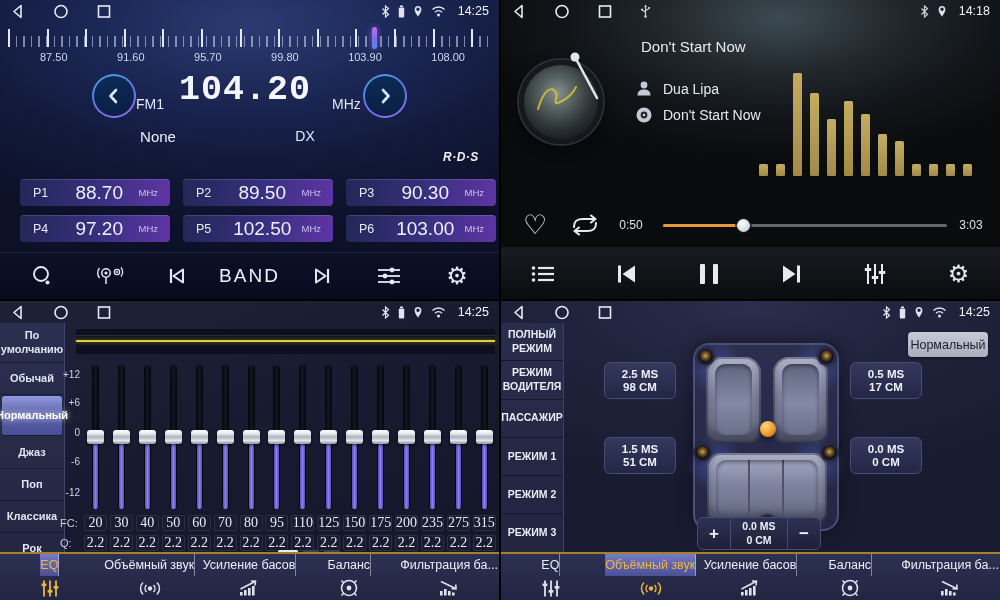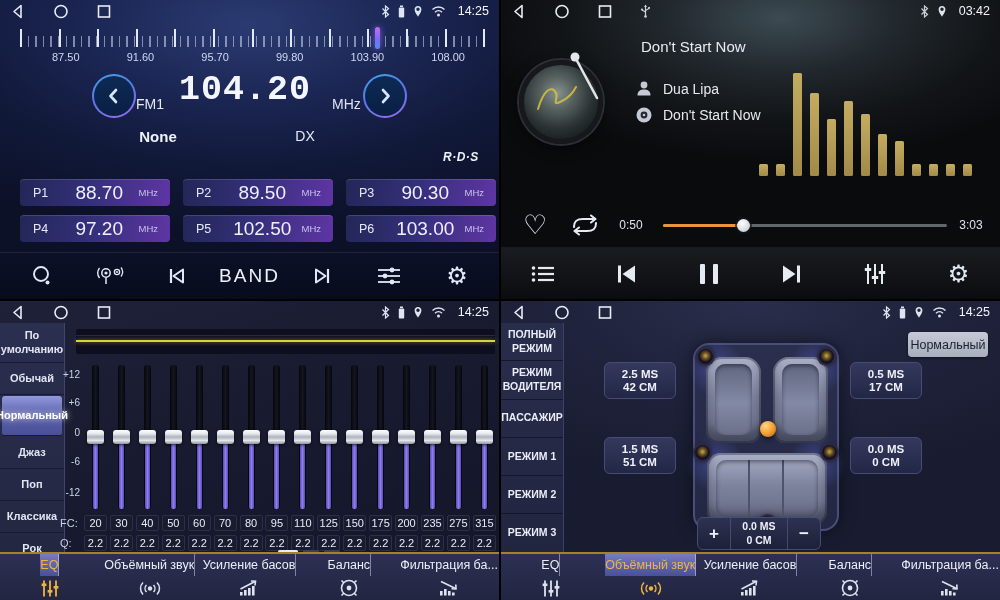--- a/index.html
+++ b/index.html
@@ -13,41 +13,41 @@
   .sbar { position:absolute; top:0; left:0; right:0; height:22px; display:flex;
     align-items:center; padding:0 10px; color:#e8ecf6; z-index:5; }
   .sbar .nav { display:flex; gap:28px; align-items:center; }
   .sbar .right { margin-left:auto; display:flex; gap:8px; align-items:center; }
   .sbar .time { font-size:12.5px; color:#f2f4fa; margin-left:4px; }
   .sicon { display:inline-flex; align-items:center; }
   svg { display:block; }
 
   
   #radio { background:radial-gradient(ellipse 90% 70% at 50% 8%, #2b3b72 0%, #1a2552 38%, #111939 68%, #0c1128 100%); }
-  .scale { position:absolute; left:12px; right:0; top:23px; height:40px; }
+  .scale { position:absolute; left:0; right:0; top:23px; height:40px; }
   .ticks-minor { position:absolute; left:8px; right:8px; bottom:16px; height:11px;
     background:repeating-linear-gradient(90deg, rgba(210,222,250,.55) 0 1.5px, transparent 1.5px 7.6px); }
   .ticks-major { position:absolute; left:8px; right:8px; bottom:16px; height:18px;
     background:repeating-linear-gradient(90deg, rgba(235,242,255,.95) 0 2px, transparent 2px 38.6px); }
   .needle { position:absolute; bottom:14px; width:5px; height:22px; border-radius:3px;
     background:linear-gradient(180deg,#c36cf4,#7d6cf2 55%,#4e8cf8); box-shadow:0 0 6px rgba(150,110,255,.8); }
   .scale-labels { position:absolute; left:40px; right:34px; bottom:0; display:flex;
     justify-content:space-between; font-size:11px; color:#cfd8f2; }
   .freq-row { position:absolute; top:68px; left:0; right:0; height:58px; }
   .tune-btn { position:absolute; top:6px; width:44px; height:44px; border-radius:50%;
     border:2.5px solid transparent;
     background:linear-gradient(180deg,#0d2a54,#0a1f44) padding-box,
                linear-gradient(160deg,#3fa6e8 0%,#5b77e8 45%,#9a6cf0 100%) border-box;
     display:flex; align-items:center; justify-content:center; cursor:pointer; }
   .band-lbl { position:absolute; top:28px; left:136px; font-size:14px; color:#e4e9fa; }
   .big-freq { position:absolute; top:2px; left:170px; width:150px; text-align:center;
     font-size:35px; font-weight:600; letter-spacing:1px; color:#f4f6ff;font-family:Liberation Mono, monospace; }
   .mhz-lbl { position:absolute; top:28px; left:332px; font-size:14px; color:#dfe4f6; }
   .sub-row { position:absolute; top:128px; left:0; right:0; }
-  .station { position:absolute; left:108px; width:100px; text-align:center; font-size:15px; color:#eef1fb;font-weight:bold; }
+  .station { position:absolute; left:108px; width:100px; text-align:center; font-size:15px; color:#eef1fb; }
   .dx { position:absolute; left:280px; width:50px; text-align:center; font-size:14px; color:#e6eaf8; }
   .rds { position:absolute; top:150px; left:443px; font-size:12px; font-style:italic; font-weight:800;
     letter-spacing:.5px; color:#f0f2fa; }
   .presets { position:absolute; top:179px; left:20px; width:476px; display:grid;
     grid-template-columns:150px 150px 150px; grid-column-gap:13px; grid-row-gap:9px; }
   .preset { height:27px; border-radius:4px; display:flex; align-items:center; cursor:pointer;
     background:linear-gradient(100deg,#222757 0%,#36307c 50%,#5f35a4 100%);
     box-shadow:inset 0 1px 0 rgba(255,255,255,.14); }
   .preset .p { font-size:12.5px; color:#e6e9fa; padding-left:13px; width:40px; }
   .preset .f { flex:1; text-align:center; font-size:19px; font-weight:400; color:#eef0ff; }
@@ -111,21 +111,21 @@
   .eq-track { position:absolute; left:50%; margin-left:-3.5px; top:2px; height:144px; width:7px;
     background:linear-gradient(90deg,#05060c,#14161f 50%,#05060c); border-radius:3px; }
   .eq-fill { position:absolute; left:50%; margin-left:-2.5px; width:5px; border-radius:2px;
     background:linear-gradient(90deg,#5a4ab8,#8d7cec 50%,#5a4ab8); }
   .eq-knob { position:absolute; left:50%; margin-left:-8.5px; width:17px; height:14px; border-radius:3px;
     background:linear-gradient(180deg,#fdfdfe 0%,#e8eaee 25%,#aeb3bd 50%,#e2e5ea 75%,#8f949f 100%);
     box-shadow:0 1px 3px rgba(0,0,0,.7); }
   .fcq-row { position:absolute; left:84px; width:412px; display:flex; justify-content:space-between; }
   .fcq-label { position:absolute; left:60px; font-size:11px; color:#ccd1e6; }
   .fcq-cell { width:23px; height:16px; background:#191c2e; border:1px solid #2b2f4a; border-radius:2px;
-    display:flex; align-items:center; justify-content:center; font-size:11px; color:#e8ebf8; }
+    display:flex; align-items:center; justify-content:center; font-size:14px; color:#e8ebf8;font-family:Liberation Serif, serif; }
   .scroll-ind { position:absolute; top:249px; left:278px; display:flex; gap:5px; }
   .scroll-ind i { display:block; height:2.5px; border-radius:2px; }
   .scroll-ind .w { width:20px; background:#e8ecf8; } .scroll-ind .d { width:16px; background:#3a3f5e; }
 
   
   .tabbar { position:absolute; left:0; right:0; bottom:0; height:48px;
     background:linear-gradient(180deg,#2c3052 0%,#20234000 160%), #1c1f38;
     border-top:2px solid #a8802a; display:flex; }
   .tab { width:99.8px; display:flex; flex-direction:column; cursor:pointer;align-items:center; }
   .tab-label { height:22px; display:flex; align-items:center; justify-content:center; font-size:12.5px;
@@ -377,21 +377,21 @@
         <span class="sicon">
             <svg width="9" height="13">
               <path d="M1.5 3.5 L7.5 9.5 L4.5 12 L4.5 1 L7.5 3.5 L1.5 9.5" fill="none" stroke="#c9ced8" stroke-width="1.2"></path>
             </svg>
           </span>
         <span class="sicon">
             <svg width="10" height="13">
               <path d="M5 1 C2.9 1 1.6 2.6 1.6 4.4 C1.6 7 5 11.5 5 11.5 C5 11.5 8.4 7 8.4 4.4 C8.4 2.6 7.1 1 5 1 Z M5 6 A1.7 1.7 0 1 1 5 2.6 A1.7 1.7 0 1 1 5 6 Z" fill="#dfe4f2" fill-rule="evenodd"></path>
             </svg>
           </span>
-        <span class="time">03:42</span>
+        <span class="time">14:18</span>
       </div>
     </div>
 
     <div class="song-title">Don't Start Now</div>
 
     <div class="album">
       <svg class="sig" width="50" height="40">
           <path d="M6 30 C12 10 20 6 24 14 C27 20 18 28 30 22 C38 18 42 12 44 8" fill="none" stroke="#d8c33a" stroke-width="2" stroke-linecap="round" opacity=".85"></path>
         </svg>
     </div>
@@ -835,21 +835,21 @@
       <div class="spk" style="left:3px; top:4px;"></div>
       <div class="spk" style="right:3px; top:4px;"></div>
       <div class="spk" style="left:0px; top:100px;"></div>
       <div class="spk" style="right:0px; top:100px;"></div>
       <div class="spk" style="left:65px; bottom:-2px;"></div>
       <div class="listener"></div>
     </div>
 
     <div class="delaybox fl2">
       <span>2.5 MS</span>
-      <span>42 CM</span>
+      <span>98 CM</span>
     </div>
     <div class="delaybox fr2">
       <span>0.5 MS</span>
       <span>17 CM</span>
     </div>
     <div class="delaybox rl2">
       <span>1.5 MS</span>
       <span>51 CM</span>
     </div>
     <div class="delaybox rr2">

